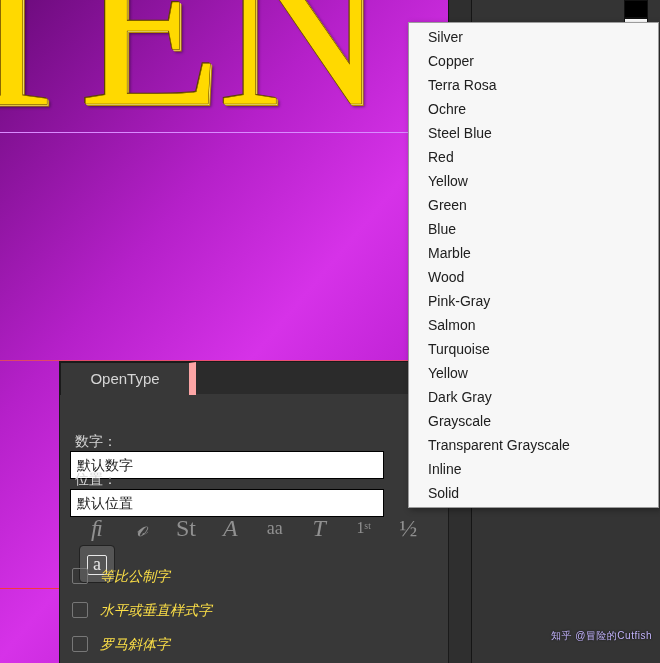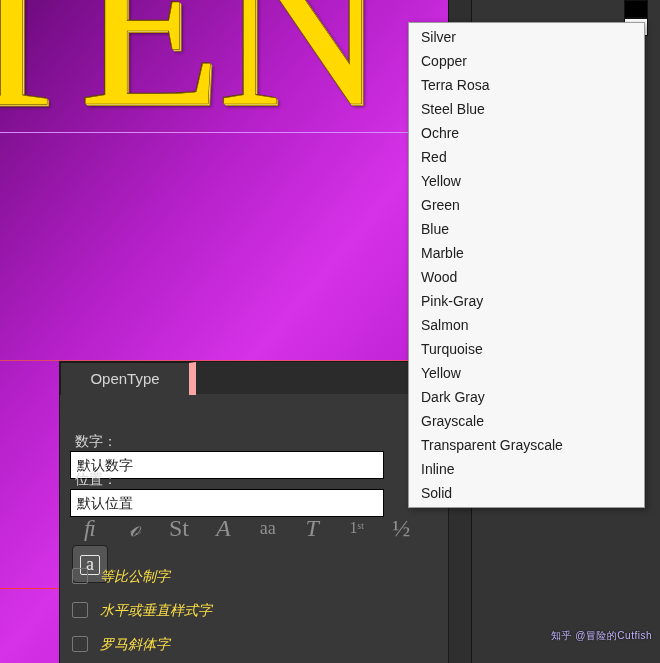--- a/index.html
+++ b/index.html
@@ -7,29 +7,29 @@
 .big-text{position:absolute;left:-60px;top:-110px;font-family:"Times New Roman",serif;font-size:235px;font-weight:400;color:#ffd900;letter-spacing:-5px;text-shadow:0 0 0 #7a5500,-1px -1px 0 #5c4000,1px 1px 0 #fff27a,2px 2px 0 #b88c00,3px 3px 3px rgba(0,0,0,.45);-webkit-text-stroke:.5px #6e4a00}
 .baseline{position:absolute;left:0;top:132px;right:0;height:1px;background:#d98bff}
 .thinln{position:absolute;left:0;right:0;height:1px;background:rgba(255,100,40,.6)}
 .margin-ln{position:absolute;left:0;top:588px;width:448px;height:1px;background:rgba(255,60,20,.8)}
 .panel{position:absolute;left:60px;top:362px;width:388px;height:301px;background:#383838;box-shadow:0 0 0 1px #1a1a1a}
 .tab{position:absolute;left:0;top:0;width:128px;height:32px;background:#383838;border-top:1px solid #1a1a1a;border-left:1px solid #1a1a1a;border-right:7px solid #fca5a5;color:#d6d6d6;font-size:15px;text-align:center;line-height:32px}
 .tab-bg{position:absolute;left:128px;top:0;right:0;height:32px;background:#2b2b2b}
 .row{position:absolute;left:10px;right:10px;height:30px}
 .lbl{display:inline-block;width:52px;color:#d6d6d6;font-size:14px;text-align:center;vertical-align:middle}
 .field{display:inline-block;width:300px;height:26px;background:#ffffff;border:1px solid #000;color:#222;font-size:14px;padding:0 6px;vertical-align:middle;line-height:26px}
-.iconbar{position:absolute;left:13px;top:148px;height:44px}
+.iconbar{position:absolute;left:20px;top:148px;height:44px}
 .ib{display:inline-block;width:34px;height:36px;margin-right:6px;color:#909090;font-family:"Times New Roman",serif;font-style:italic;font-size:24px;text-align:center;line-height:36px;border-radius:3px;vertical-align:middle}
 .ib.sel{background:#555;color:#e8e8e8;outline:1px solid #222}
 .chkrow{position:absolute;left:12px;right:10px;height:28px;color:#fde047;font-size:14px;font-style:italic;line-height:28px}
 .chk{display:inline-block;width:14px;height:14px;border:1px solid #777;border-radius:2px;vertical-align:middle;margin-right:8px;margin-top:-2px}
 .right-col{position:absolute;left:448px;top:0;width:212px;height:663px;background:#343434}
 .divider{position:absolute;left:448px;top:0;width:22px;height:663px;background:#2f2f2f;border-left:1px solid #151515;border-right:1px solid #151515}
 .sw{position:absolute;width:22px;height:16px;border:1px solid #111}
-.dropdown{position:absolute;left:408px;top:22px;width:235px;background:#f7f7f7;border:1px solid #9c9c9c;box-shadow:2px 2px 6px rgba(0,0,0,.35);padding:2px 0;z-index:50}
+.dropdown{position:absolute;left:408px;top:22px;width:235px;background:#f7f7f7;border:1px solid #9c9c9c;box-shadow:2px 2px 6px rgba(0,0,0,.35);padding:2px 7px;z-index:50}
 .dd-item{height:24px;line-height:24px;padding:0 12px;color:#202020;font-size:14px;white-space:nowrap}
 .watermark{position:absolute;right:8px;bottom:20px;color:#c4b5fd;font-size:10px;letter-spacing:.5px;text-shadow:0 0 2px #000;z-index:100}
 .zh{font-family:"Microsoft YaHei","SimHei",sans-serif}
 </style>
 </head>
 <body>
 
 <div class="stage">
   <div class="big-text">TEN</div>
   <div class="baseline"></div>
@@ -81,22 +81,22 @@
   <div class="chkrow" style="top:268px">
     <span class="chk"></span>
     <span class="zh">罗马斜体字</span>
   </div>
 </div>
 
 <div class="dropdown">
   <div class="dd-item">Silver</div>
   <div class="dd-item">Copper</div>
   <div class="dd-item">Terra Rosa</div>
+  <div class="dd-item">Ochre</div>
   <div class="dd-item">Steel Blue</div>
-  <div class="dd-item">Ochre</div>
   <div class="dd-item">Red</div>
   <div class="dd-item">Yellow</div>
   <div class="dd-item">Green</div>
   <div class="dd-item">Blue</div>
   <div class="dd-item">Marble</div>
   <div class="dd-item">Wood</div>
   <div class="dd-item">Pink-Gray</div>
   <div class="dd-item">Salmon</div>
   <div class="dd-item">Turquoise</div>
   <div class="dd-item">Yellow</div>

